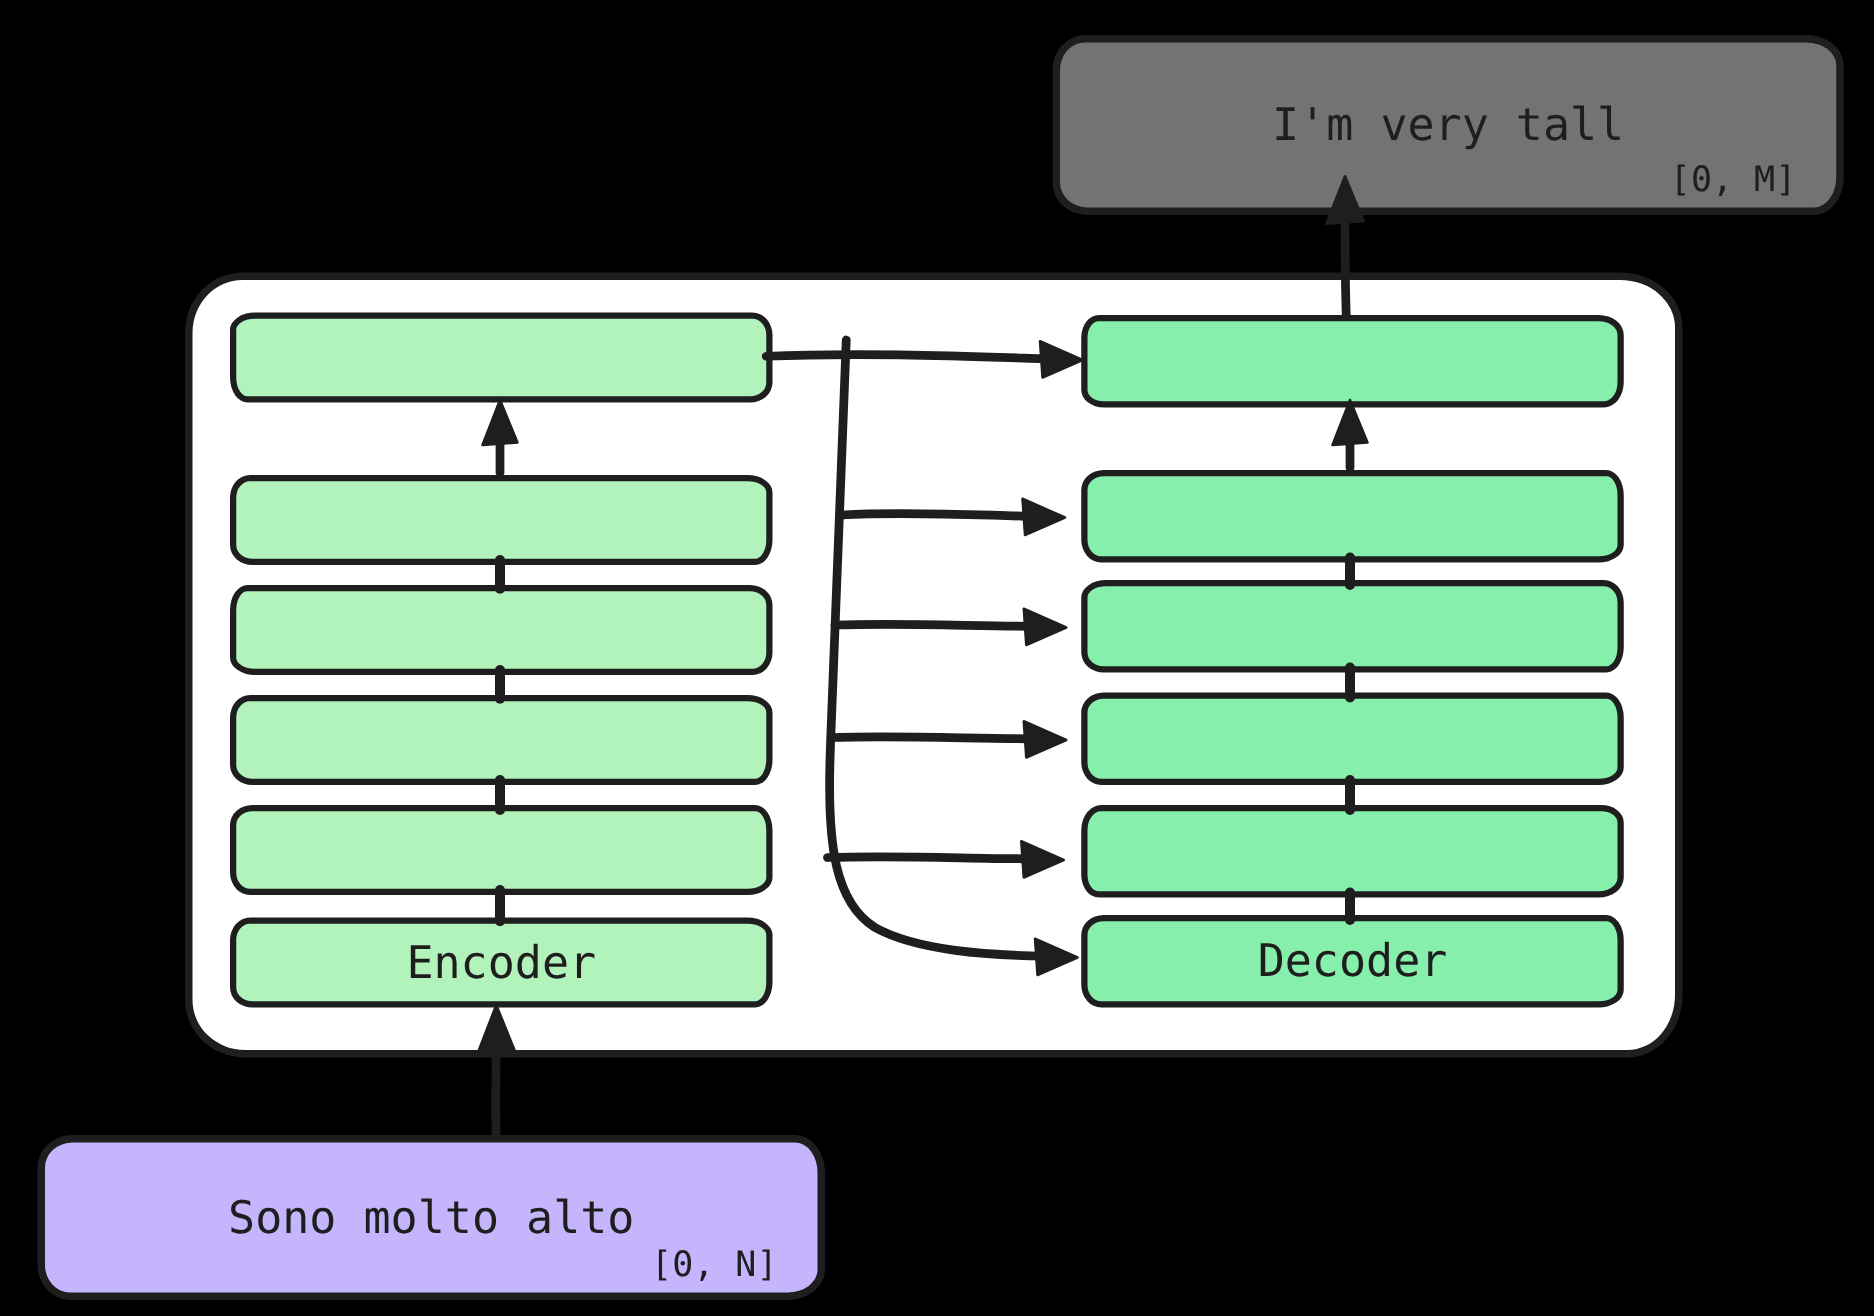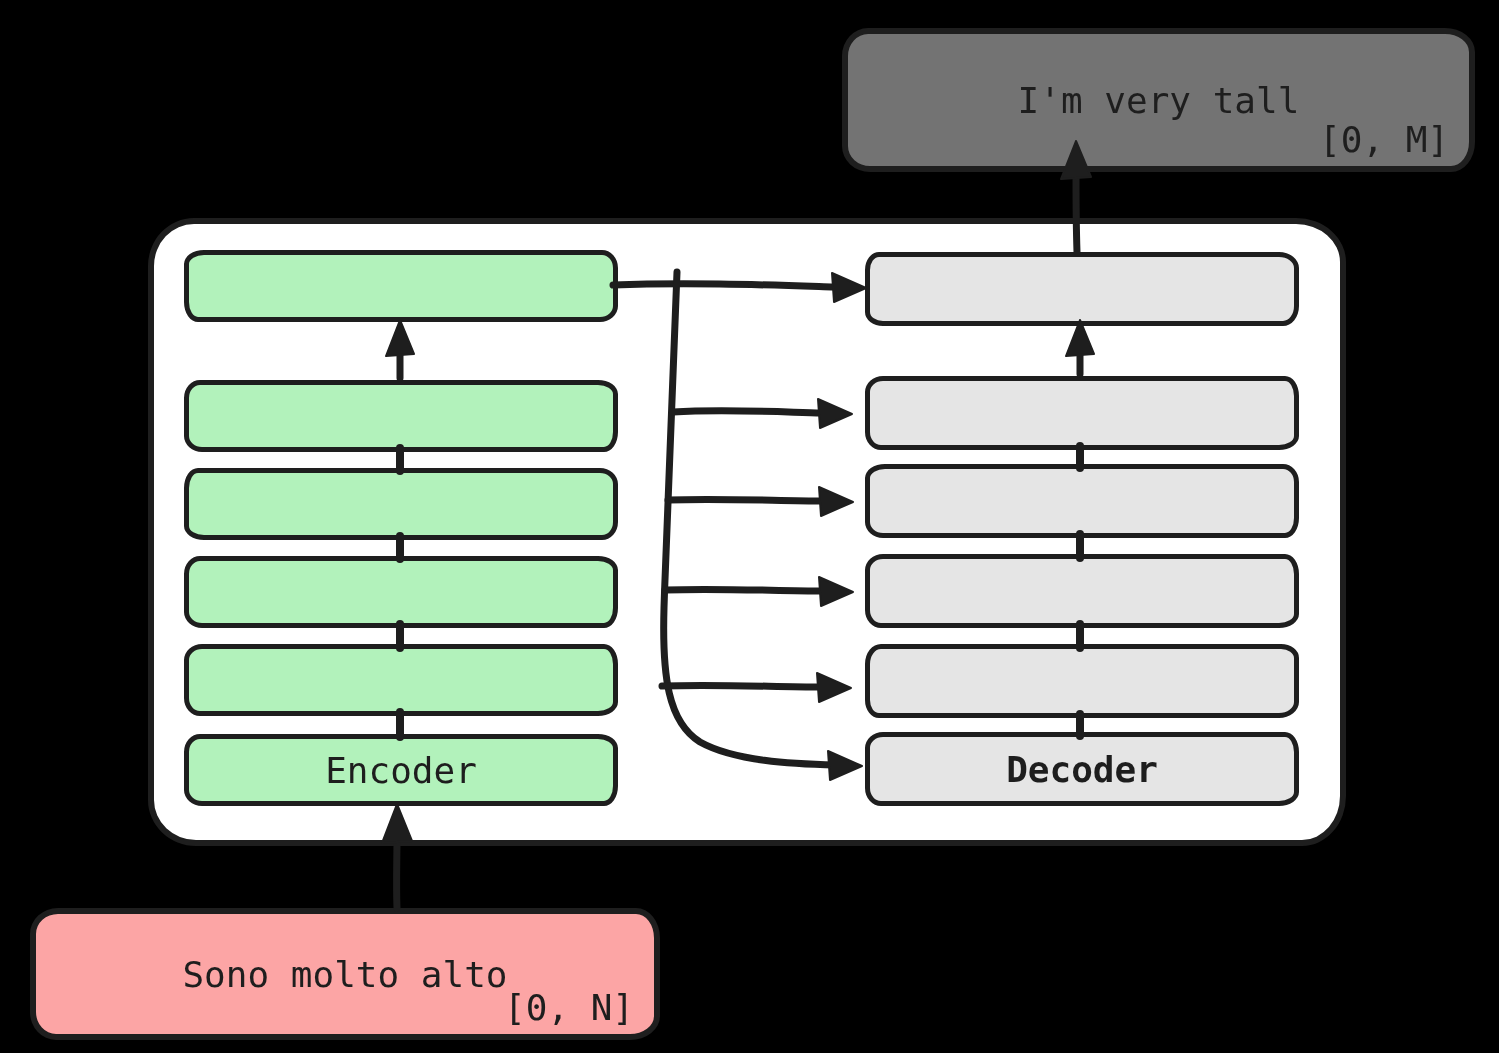--- a/index.html
+++ b/index.html
@@ -23,36 +23,36 @@
   }
   
   #output-box {
     left: 842px; top: 16px; width: 633px; height: 144px;
     background: #737373;
     border-radius: 26px 30px 24px 28px / 28px 24px 30px 26px;
     margin-top: 12px;
   }
   #input-box {
     left: 30px; top: 908px; width: 630px; height: 132px;
-    background: #fca5a5;
+    background: #c4b5fd;
     border-radius: 28px 24px 30px 26px / 26px 30px 24px 28px;
   }
   .terminal-label {
     position: absolute;
     left: 0; right: 0; top: 0; bottom: 0;
     display: flex;
     align-items: center;
     justify-content: center;
     font-size: 36px;
     white-space: pre;
   }
   .range-label {
     position: absolute;
-    right: 20px; bottom: 6px;
-    font-size: 36px;
+    right: 32px; bottom: 6px;
+    font-size: 28px;
     white-space: pre;
   }
   
   #container {
     left: 148px; top: 218px; width: 1198px; height: 628px;
     background: #ffffff;
     border-radius: 46px 50px 44px 48px / 48px 44px 50px 46px;
   }
   
   .layer {
@@ -70,23 +70,22 @@
     font-size: 36px;
     white-space: pre;
   }
   .enc {
     left: 184px;
     background: #b2f2bb;
     border-radius: 16px 20px 14px 18px / 18px 14px 20px 16px;
   }
   .dec {
     left: 865px;
-    background: #e5e5e5;
+    background: #86efac;
     border-radius: 18px 14px 20px 16px / 16px 20px 14px 18px;
-    font-weight: bold;
   }
   .enc.l1 { top: 250px; border-radius: 20px 16px 18px 14px / 14px 18px 16px 20px; }
   .enc.l2 { top: 380px; }
   .enc.l3 { top: 468px; border-radius: 14px 18px 16px 20px / 20px 16px 18px 14px; }
   .enc.l4 { top: 556px; }
   .enc.l5 { top: 644px; border-radius: 18px 14px 20px 16px / 16px 20px 14px 18px; }
   .enc.l6 { top: 734px; }
   .dec.l1 { top: 252px; height: 74px; border-radius: 14px 20px 16px 18px / 18px 16px 20px 14px; }
   .dec.l2 { top: 376px; height: 74px; }
   .dec.l3 { top: 464px; height: 74px; border-radius: 20px 16px 14px 18px / 14px 18px 20px 16px; }

